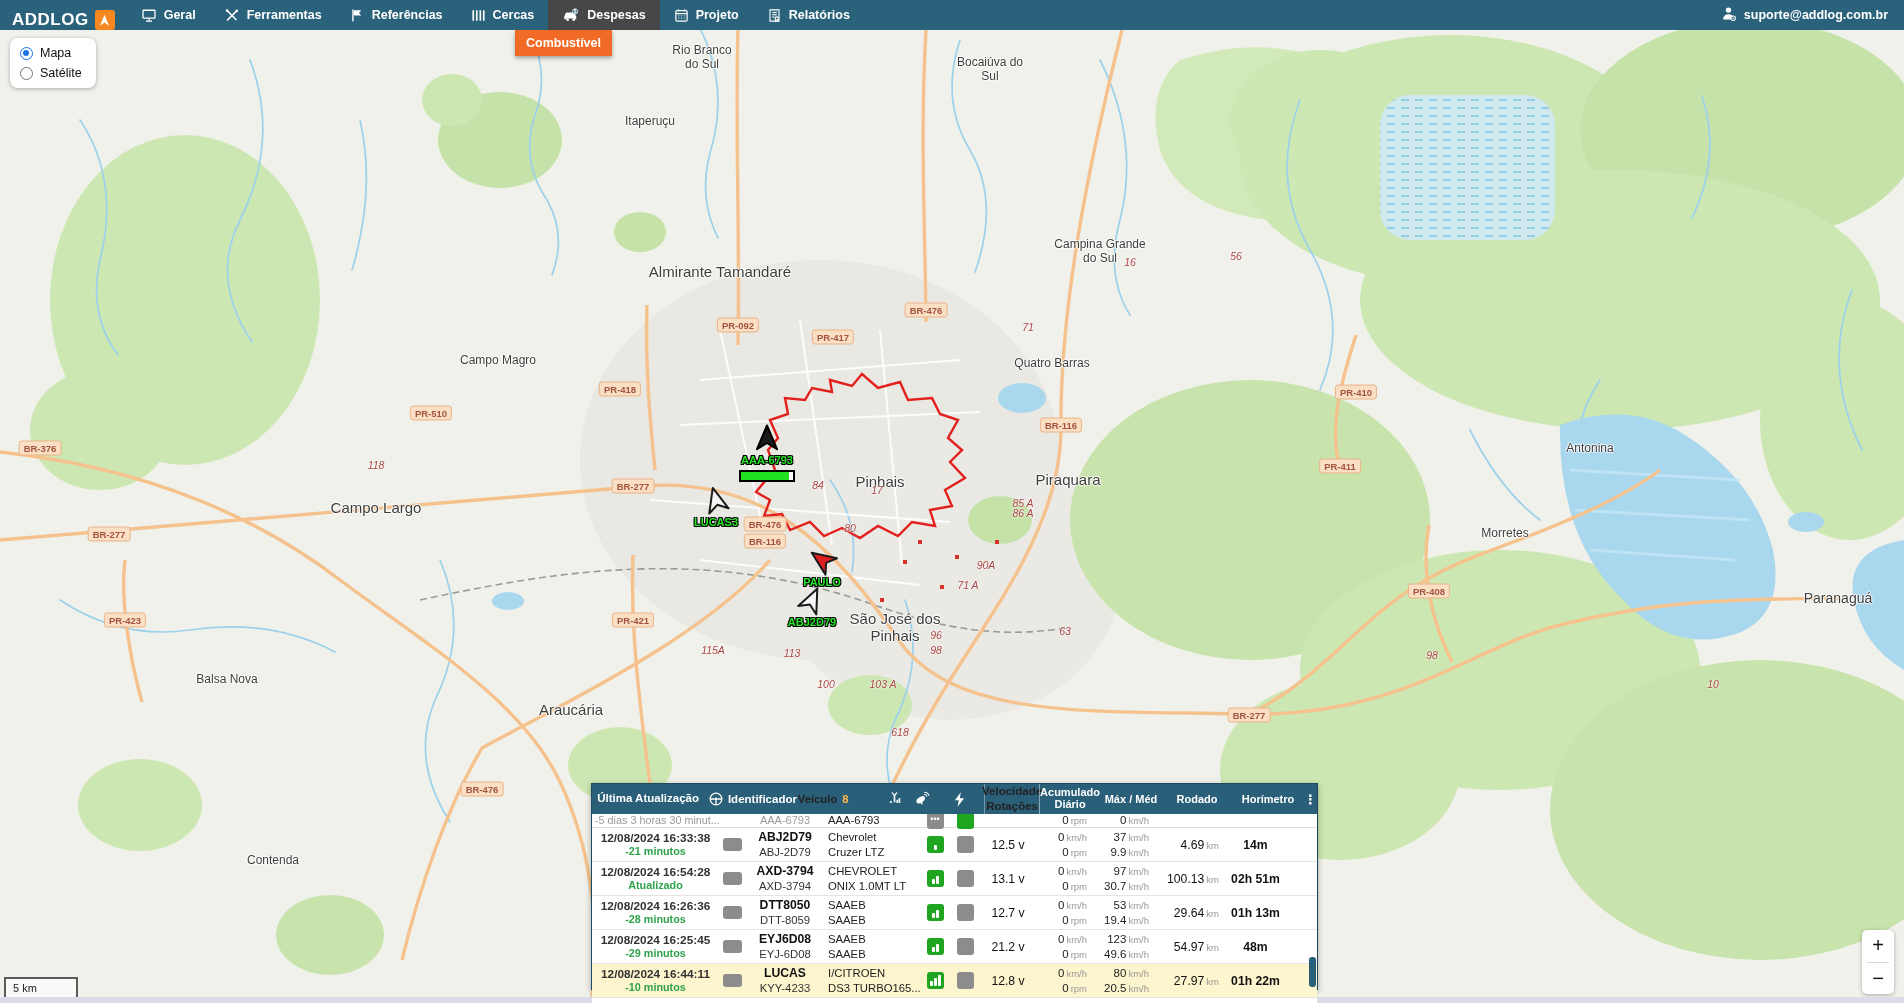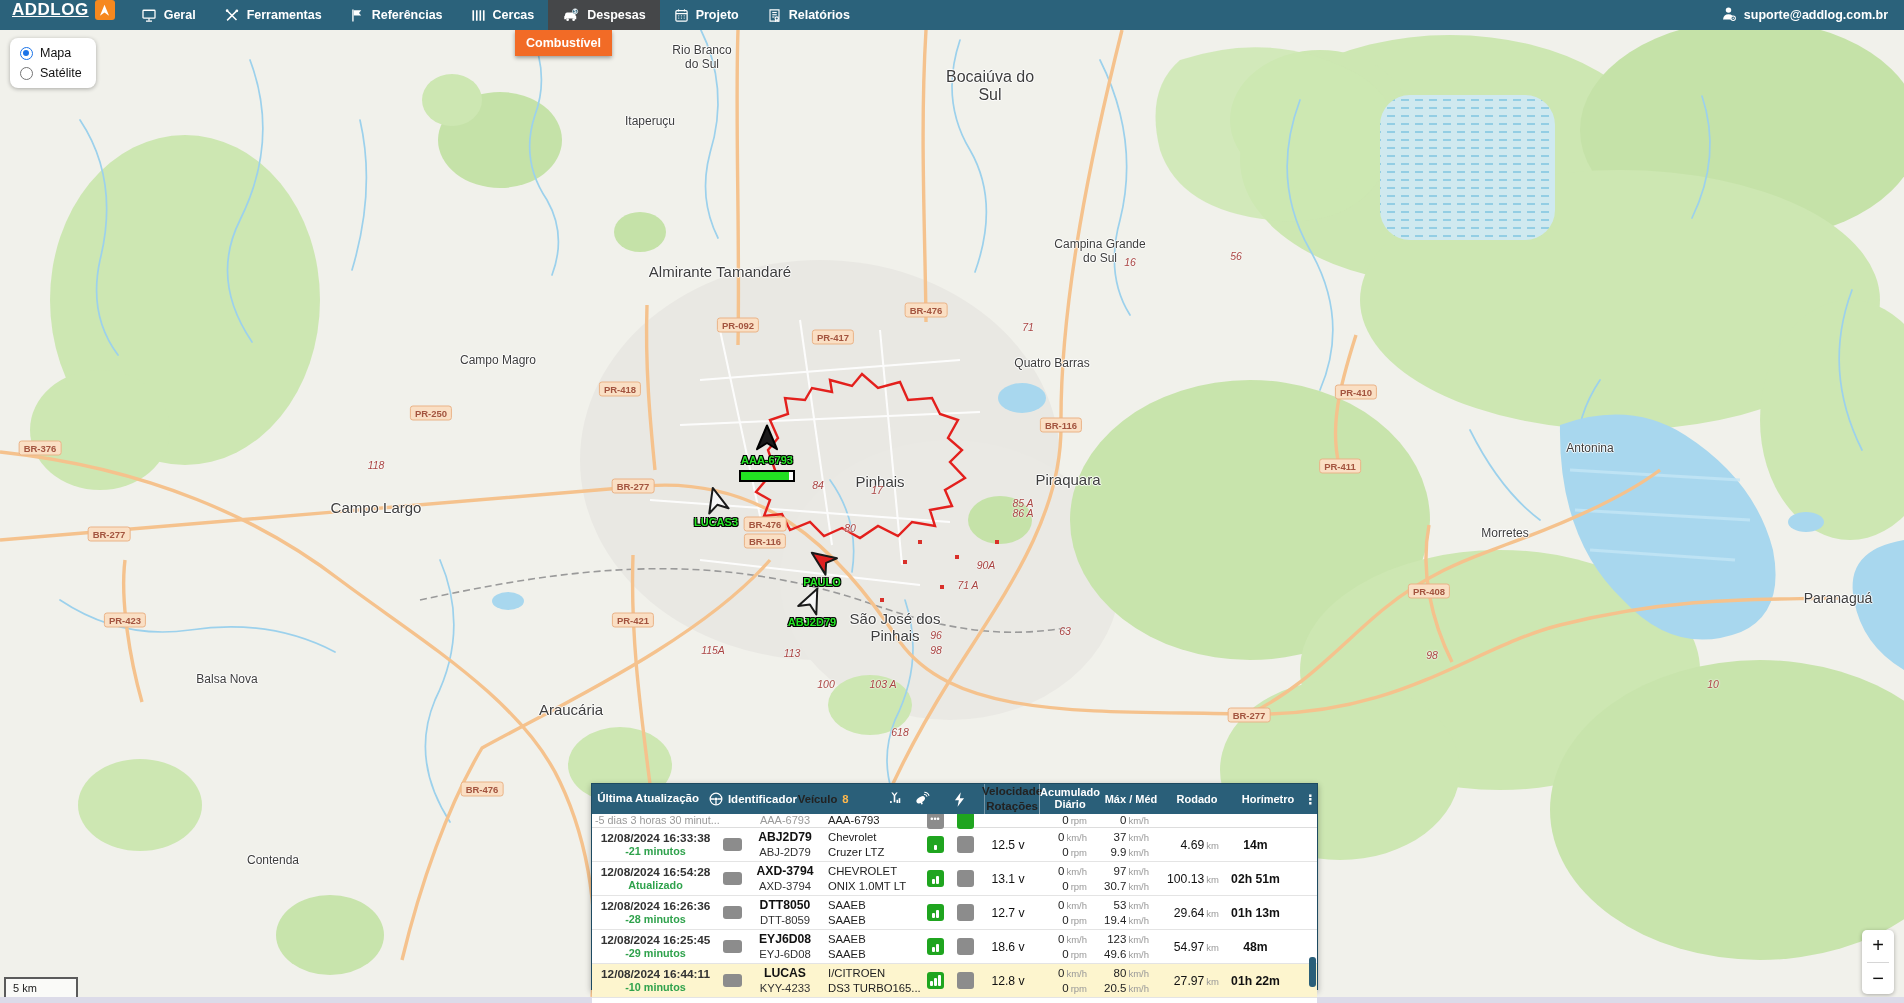--- a/index.html
+++ b/index.html
@@ -2,21 +2,21 @@
 <html><head>
 <meta charset="utf-8">
 <style>
   html,body{margin:0;padding:0;width:1904px;height:1003px;overflow:hidden;
     font-family:"Liberation Sans","DejaVu Sans",sans-serif;background:#f1f1eb;}
   .app{position:relative;width:1904px;height:1003px;}
 
   
   .nav{position:absolute;left:0;top:0;width:100%;height:30px;background:#2b627b;
     display:flex;align-items:stretch;z-index:50;color:#fff;}
-  .brand{display:flex;align-items:flex-start;gap:6px;padding:0 12px 0 12px;text-decoration:underline;}
+  .brand{display:flex;align-items:flex-end;gap:6px;padding:0 12px 0 12px;}
   .brand-text{font-size:17px;font-weight:bold;letter-spacing:.5px;}
   .brand-box{width:20px;height:20px;background:#f6881f;border-radius:3px;display:flex;align-items:center;justify-content:center;}
   .nav-item{display:flex;align-items:center;gap:7px;padding:0 14px;font-size:12.5px;font-weight:bold;cursor:pointer;}
   .nav-item.active{background:#454749;}
   .nav-item svg{display:block;}
   .nav-spacer{flex:1;}
   .nav-user{display:flex;align-items:center;gap:7px;padding:0 16px;font-size:12.5px;font-weight:bold;justify-content:flex-end;}
   .dropdown-item{position:absolute;left:515px;top:30px;width:97px;height:26px;background:#f26b26;
     color:#fff;font-size:12.5px;font-weight:bold;display:flex;align-items:center;justify-content:center;
     box-shadow:0 2px 4px rgba(0,0,0,.35);z-index:49;cursor:pointer;}
@@ -204,21 +204,21 @@
         <rect x="955" y="555" width="4" height="4"></rect>
           <rect x="995" y="540" width="4" height="4"></rect>
       </g>
     </svg>
 
     <div id="overlays">
         <div class="city-label" style="left: 702px; top: 58px; font-size: 12px;">
           <div>Rio Branco</div>
           <div>do Sul</div>
         </div>
-        <div class="city-label" style="left: 990px; top: 86px; font-size: 16px;">
+        <div class="city-label" style="left: 990px; top: 70px; font-size: 12px;">
           <div>Bocaiúva do</div>
           <div>Sul</div>
         </div>
         <div class="city-label" style="left: 650px; top: 122px; font-size: 12px;">
           <div>Itaperuçu</div>
         </div>
         <div class="city-label" style="left: 720px; top: 272px; font-size: 15px;">
           <div>Almirante Tamandaré</div>
         </div>
         <div class="city-label" style="left: 1100px; top: 252px; font-size: 12px;">
@@ -258,21 +258,21 @@
         </div>
         <div class="city-label" style="left: 227px; top: 680px; font-size: 12px;">
           <div>Balsa Nova</div>
         </div>
         <div class="city-label" style="left: 273px; top: 861px; font-size: 12px;">
           <div>Contenda</div>
         </div>
         <div class="shield" style="left: 40px; top: 448px;">BR-376</div>
         <div class="shield" style="left: 109px; top: 534px;">BR-277</div>
         <div class="shield" style="left: 125px; top: 620px;">PR-423</div>
-        <div class="shield" style="left: 431px; top: 413px;">PR-250</div>
+        <div class="shield" style="left: 431px; top: 413px;">PR-510</div>
         <div class="shield" style="left: 620px; top: 389px;">PR-418</div>
         <div class="shield" style="left: 633px; top: 486px;">BR-277</div>
         <div class="shield" style="left: 633px; top: 620px;">PR-421</div>
         <div class="shield" style="left: 738px; top: 325px;">PR-092</div>
         <div class="shield" style="left: 833px; top: 337px;">PR-417</div>
         <div class="shield" style="left: 926px; top: 310px;">BR-476</div>
         <div class="shield" style="left: 765px; top: 524px;">BR-476</div>
         <div class="shield" style="left: 765px; top: 541px;">BR-116</div>
         <div class="shield" style="left: 1061px; top: 425px;">BR-116</div>
         <div class="shield" style="left: 1356px; top: 392px;">PR-410</div>
@@ -658,21 +658,21 @@
           </div>
           <div class="tc c-badge">
             <span class="badge green">
               <span class="b" style="height: 5px;"></span>
               <span class="b" style="height: 8px;"></span>
             </span>
           </div>
           <div class="tc c-badge">
             <span class="badge gray"></span>
           </div>
-          <div class="tc c-volt">18.6 v</div>
+          <div class="tc c-volt">21.2 v</div>
           <div class="tc c-num">
             <div><span>0</span><span class="u">km/h</span></div>
             <div><span>0</span><span class="u">rpm</span></div>
           </div>
           <div class="tc c-num w2">
             <div><span>123</span><span class="u">km/h</span></div>
             <div><span>49.6</span><span class="u">km/h</span></div>
           </div>
           <div class="tc c-rod"><span>54.97</span><span class="u">km</span></div>
           <div class="tc c-hor">48m</div>

